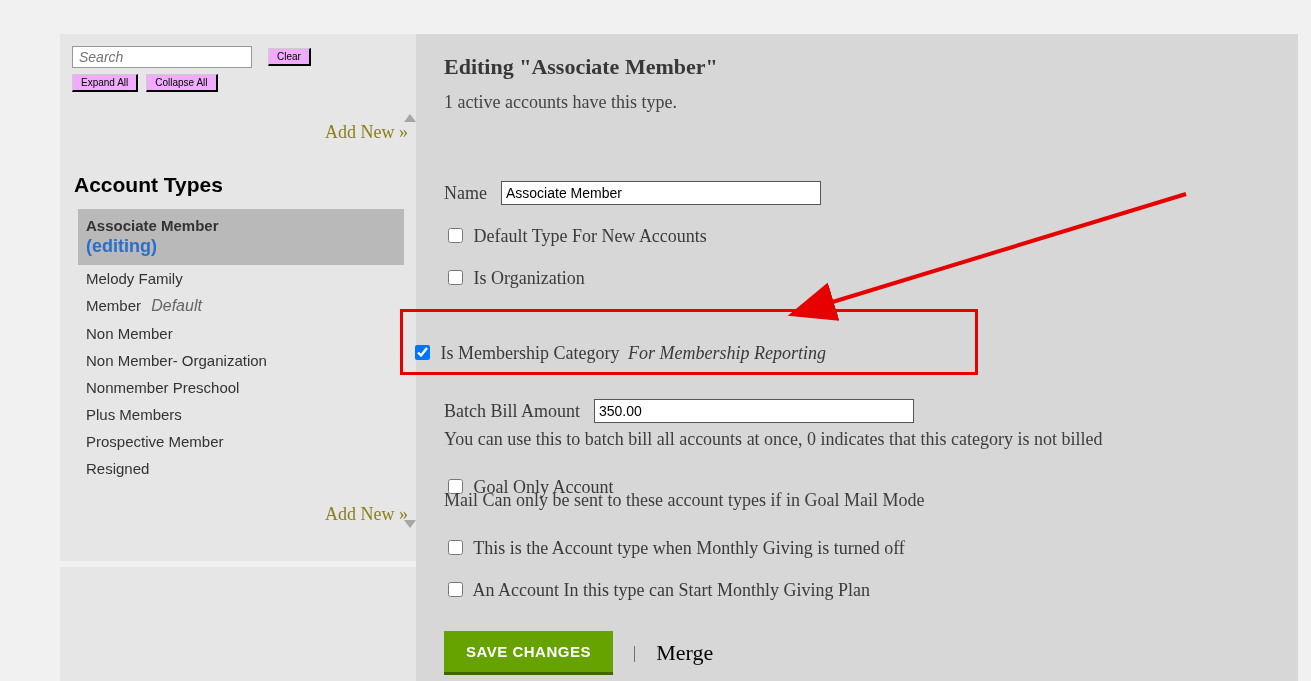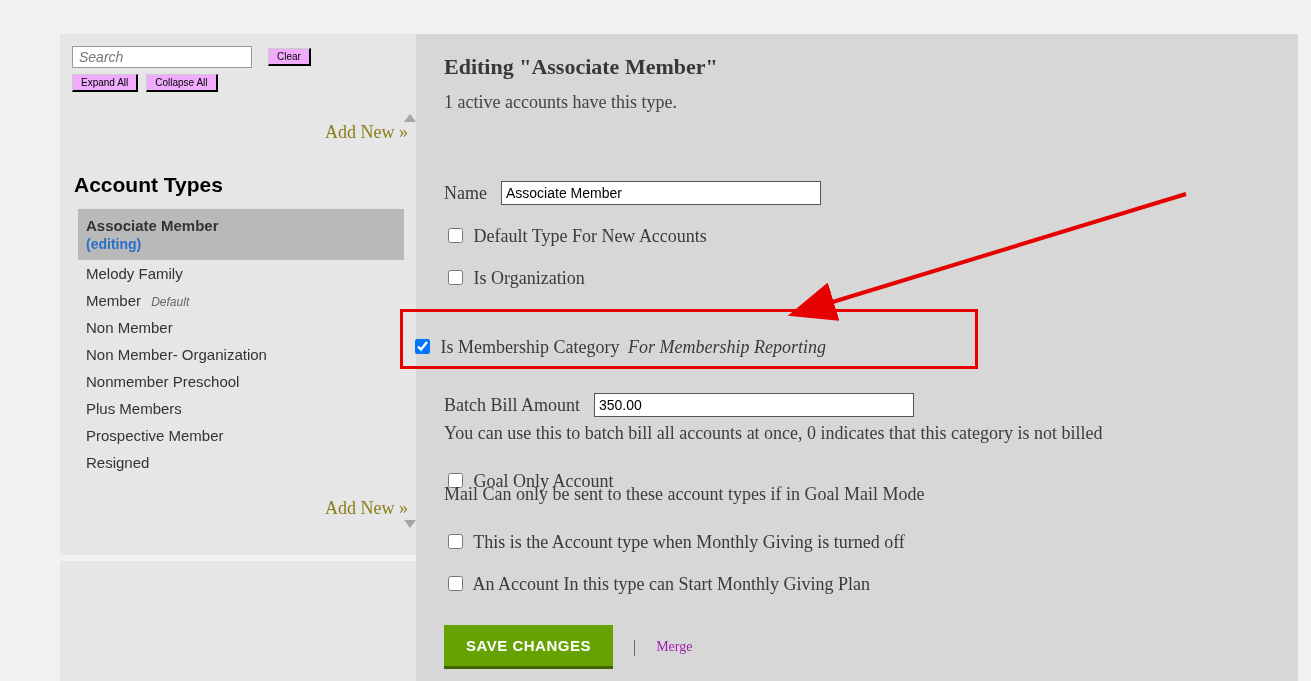--- a/index.html
+++ b/index.html
@@ -97,26 +97,26 @@
     background: #b9b9b9;
     font-weight: bold;
     color: #333;
     padding-top: 8px;
     padding-bottom: 8px;
   }
   .editing-tag {
     display: block;
     color: #2a6fc9;
     font-weight: bold;
-    font-size: 14px;
+    font-size: 18px;
     margin-top: 2px;
   }
   .default-tag {
     font-style: italic;
-    font-size: 12px;
+    font-size: 16px;
     color: #666;
     margin-left: 6px;
   }
   .sidebar-divider {
     height: 6px;
     background: #f1f1f1;
     margin: 36px 0 0 0;
   }
 
   
@@ -168,21 +168,21 @@
     margin-right: 6px;
   }
   .italic-note {
     font-size: 18px;
     color: #3d3d3d;
     margin: -14px 0 26px 0;
     display: block;
   }
   .highlight-box {
     border: 3px solid #e60000;
-    padding: 24px 12px 8px 8px;
+    padding: 30px 12px 8px 8px;
     margin: 0 0 24px -44px;
     width: 552px;
   }
   .highlight-box .italic-inline {
     font-style: italic;
   }
   .save-row {
     margin-top: 30px;
     display: flex;
     align-items: center;
@@ -195,22 +195,22 @@
     font-weight: bold;
     font-size: 15px;
     padding: 12px 22px;
     border: none;
     border-bottom: 3px solid #3f6400;
     cursor: pointer;
     letter-spacing: 0.5px;
   }
   .pipe { color: #555; }
   .merge-link {
-    color: #a21caf;
-    font-size: 14px;
+    color: #000000;
+    font-size: 22px;
     cursor: pointer;
   }
 
   
   .arrow-svg {
     position: absolute;
     top: 150px;
     left: 370px;
     pointer-events: none;
   }

